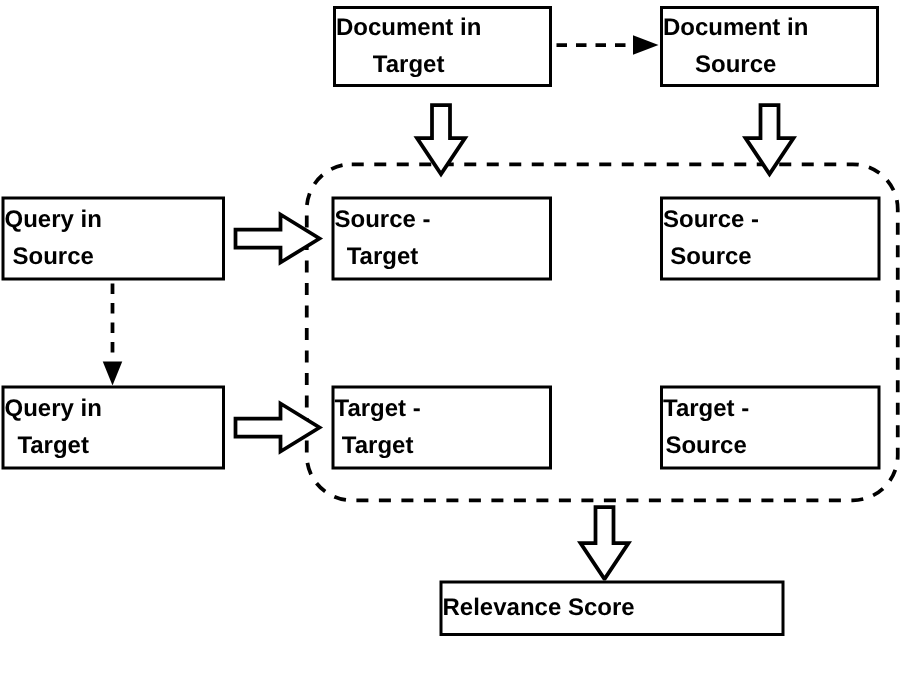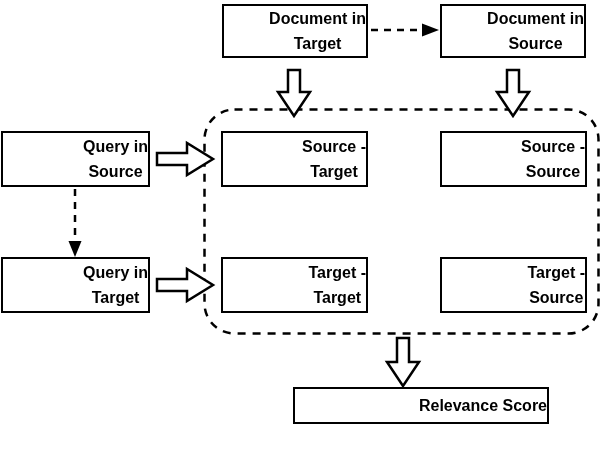--- a/index.html
+++ b/index.html
@@ -22,37 +22,37 @@
     width: 606px;
     height: 458px;
   }
   .node {
     position: absolute;
     box-sizing: border-box;
     border: 2px solid #000000;
     background: #ffffff;
     display: flex;
     align-items: center;
-    justify-content: flex-end;
+    justify-content: flex-start;
     text-align: center;
     font-weight: 700;
     font-size: 16px;
     line-height: 25px;
     color: #000000;
     white-space: pre-line;
   }
   .node-doc-target   { left: 222px; top: 4px;   width: 146px; height: 54px; }
   .node-doc-source   { left: 440px; top: 4px;   width: 146px; height: 54px; }
   .node-query-source { left: 1px;   top: 131px; width: 149px; height: 56px; }
   .node-query-target { left: 1px;   top: 257px; width: 149px; height: 56px; }
   .node-source-target{ left: 221px; top: 131px; width: 147px; height: 56px; }
   .node-source-source{ left: 440px; top: 131px; width: 147px; height: 56px; }
   .node-target-target{ left: 221px; top: 257px; width: 147px; height: 56px; }
   .node-target-source{ left: 440px; top: 257px; width: 147px; height: 56px; }
-  .node-relevance    { left: 293px; top: 387px; width: 256px; height: 37px; line-height: 20px; padding-left: 36px; }
+  .node-relevance    { left: 293px; top: 387px; width: 230px; height: 37px; line-height: 20px; }
 </style>
 </head>
 <body>
 
 <div class="canvas">
 
   <svg class="arrow-layer" width="606" height="458" viewBox="0 0 606 458" xmlns="http://www.w3.org/2000/svg">
 
     <rect x="204.5" y="109.5" width="394" height="224" rx="30" ry="30" fill="none" stroke="#000000" stroke-width="2.5" stroke-dasharray="8 7"></rect>
 

